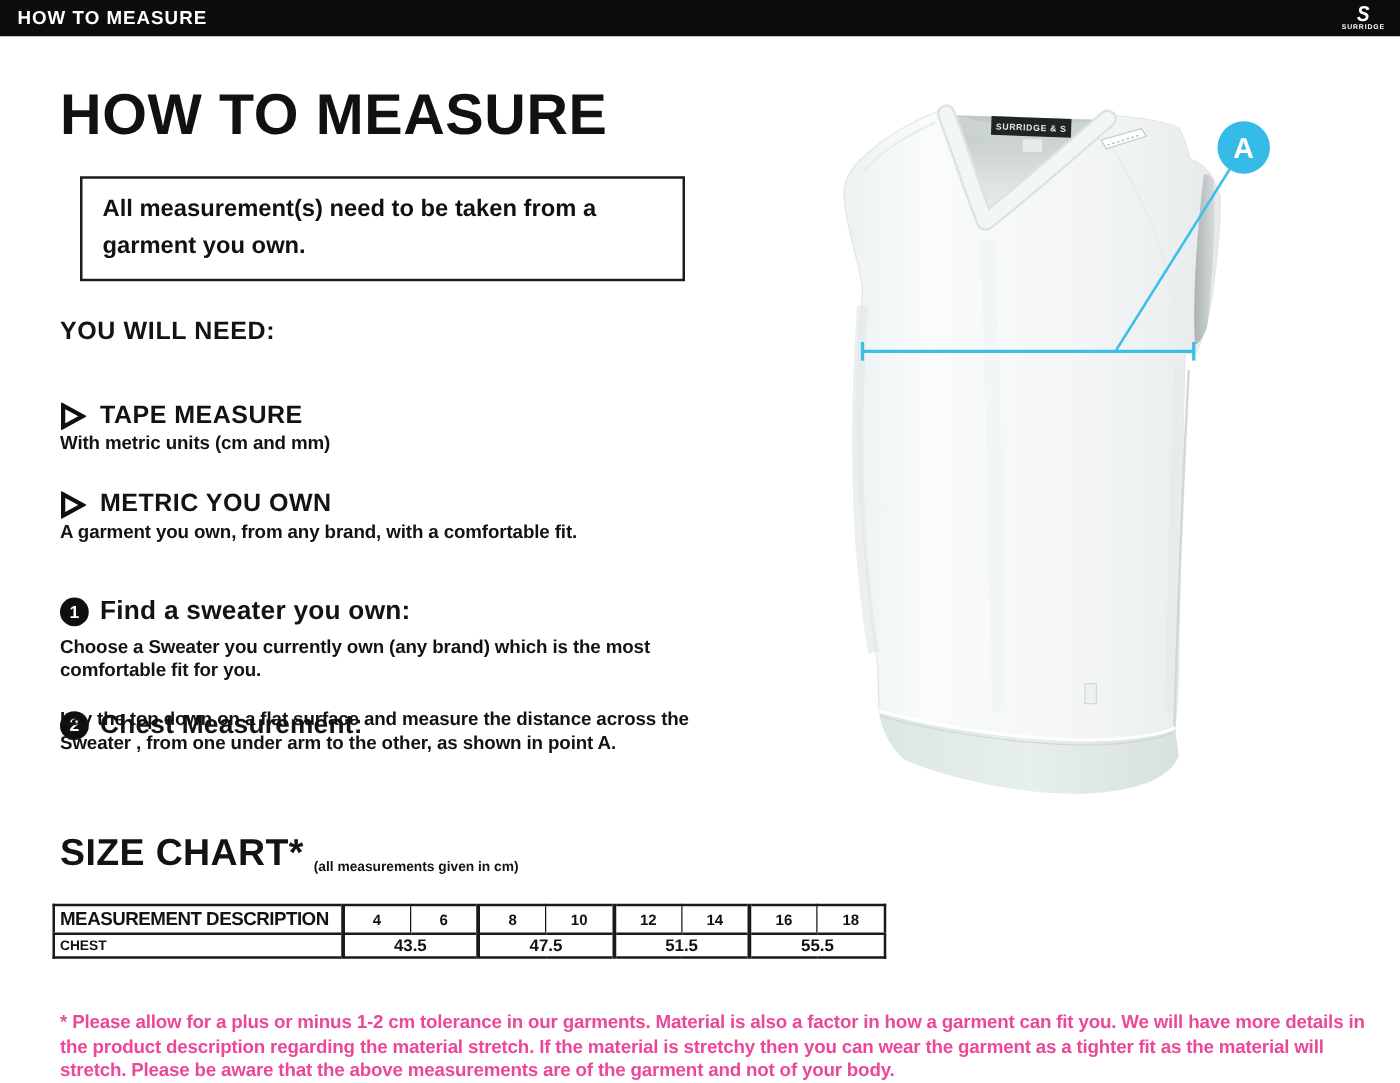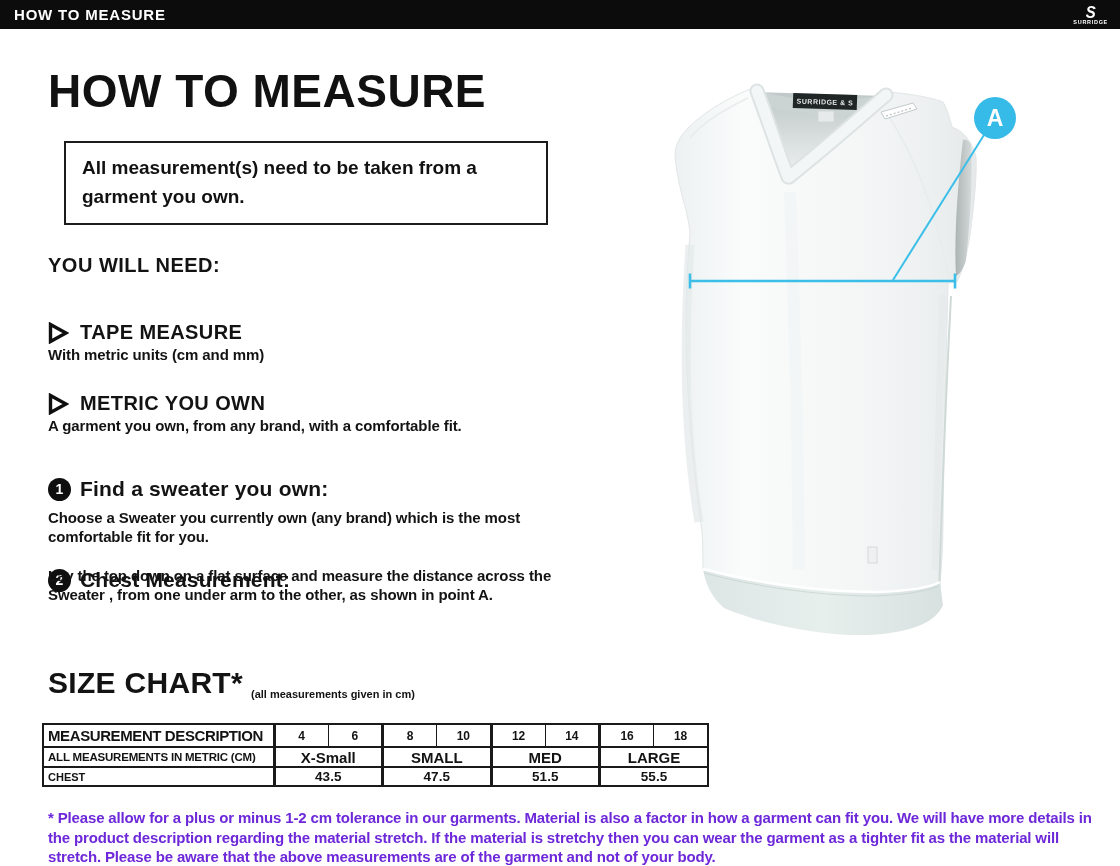--- a/index.html
+++ b/index.html
@@ -46,21 +46,21 @@
   .c-desc { width:231px; border-right:3px solid #1a1a1a !important; text-align:left !important; padding-left:4px !important; }
   th.c-desc { font-size:15px; font-weight:800; letter-spacing:-.4px; }
   td.c-desc.metric { font-size:11.5px; font-weight:800; letter-spacing:-.2px; }
   td.c-desc.rowlab { font-size:11px; font-weight:800; }
   .sz { font-size:12px; font-weight:700; }
   .grp { border-left:3px solid #1a1a1a !important; }
   .glab { font-size:15px; font-weight:800; }
   .gval { font-size:13.5px; font-weight:700; }
 
   .disclaimer { position:absolute; left:48px; top:808px; width:1058px; font-size:15px; font-weight:700;
-                line-height:19.5px; letter-spacing:-.15px; color:#6d28d9; }
+                line-height:19.5px; letter-spacing:-.15px; color:#ec4899; }
 
   .diagram { position:absolute; left:618px; top:50px; width:500px; height:620px; }
 </style>
 </head>
 <body>
 
 <div class="page">
 
   <div class="topbar">
     <div class="topbar-title">HOW TO MEASURE</div>
@@ -114,27 +114,20 @@
         <tr class="r1">
       <th class="c-desc">MEASUREMENT DESCRIPTION</th>
       <th class="sz">4</th>
       <th class="sz">6</th>
       <th class="sz grp">8</th>
       <th class="sz">10</th>
       <th class="sz grp">12</th>
       <th class="sz">14</th>
       <th class="sz grp">16</th>
       <th class="sz">18</th>
-    </tr>
-    <tr class="r2">
-      <td class="c-desc metric">ALL MEASUREMENTS IN METRIC (CM)</td>
-      <td colspan="2" class="glab">X-Small</td>
-      <td colspan="2" class="glab grp">SMALL</td>
-      <td colspan="2" class="glab grp">MED</td>
-      <td colspan="2" class="glab grp">LARGE</td>
     </tr>
     <tr class="r3">
       <td class="c-desc rowlab">CHEST</td>
       <td colspan="2" class="gval">43.5</td>
       <td colspan="2" class="gval grp">47.5</td>
       <td colspan="2" class="gval grp">51.5</td>
       <td colspan="2" class="gval grp">55.5</td>
     </tr>
   </tbody>
     </table>

